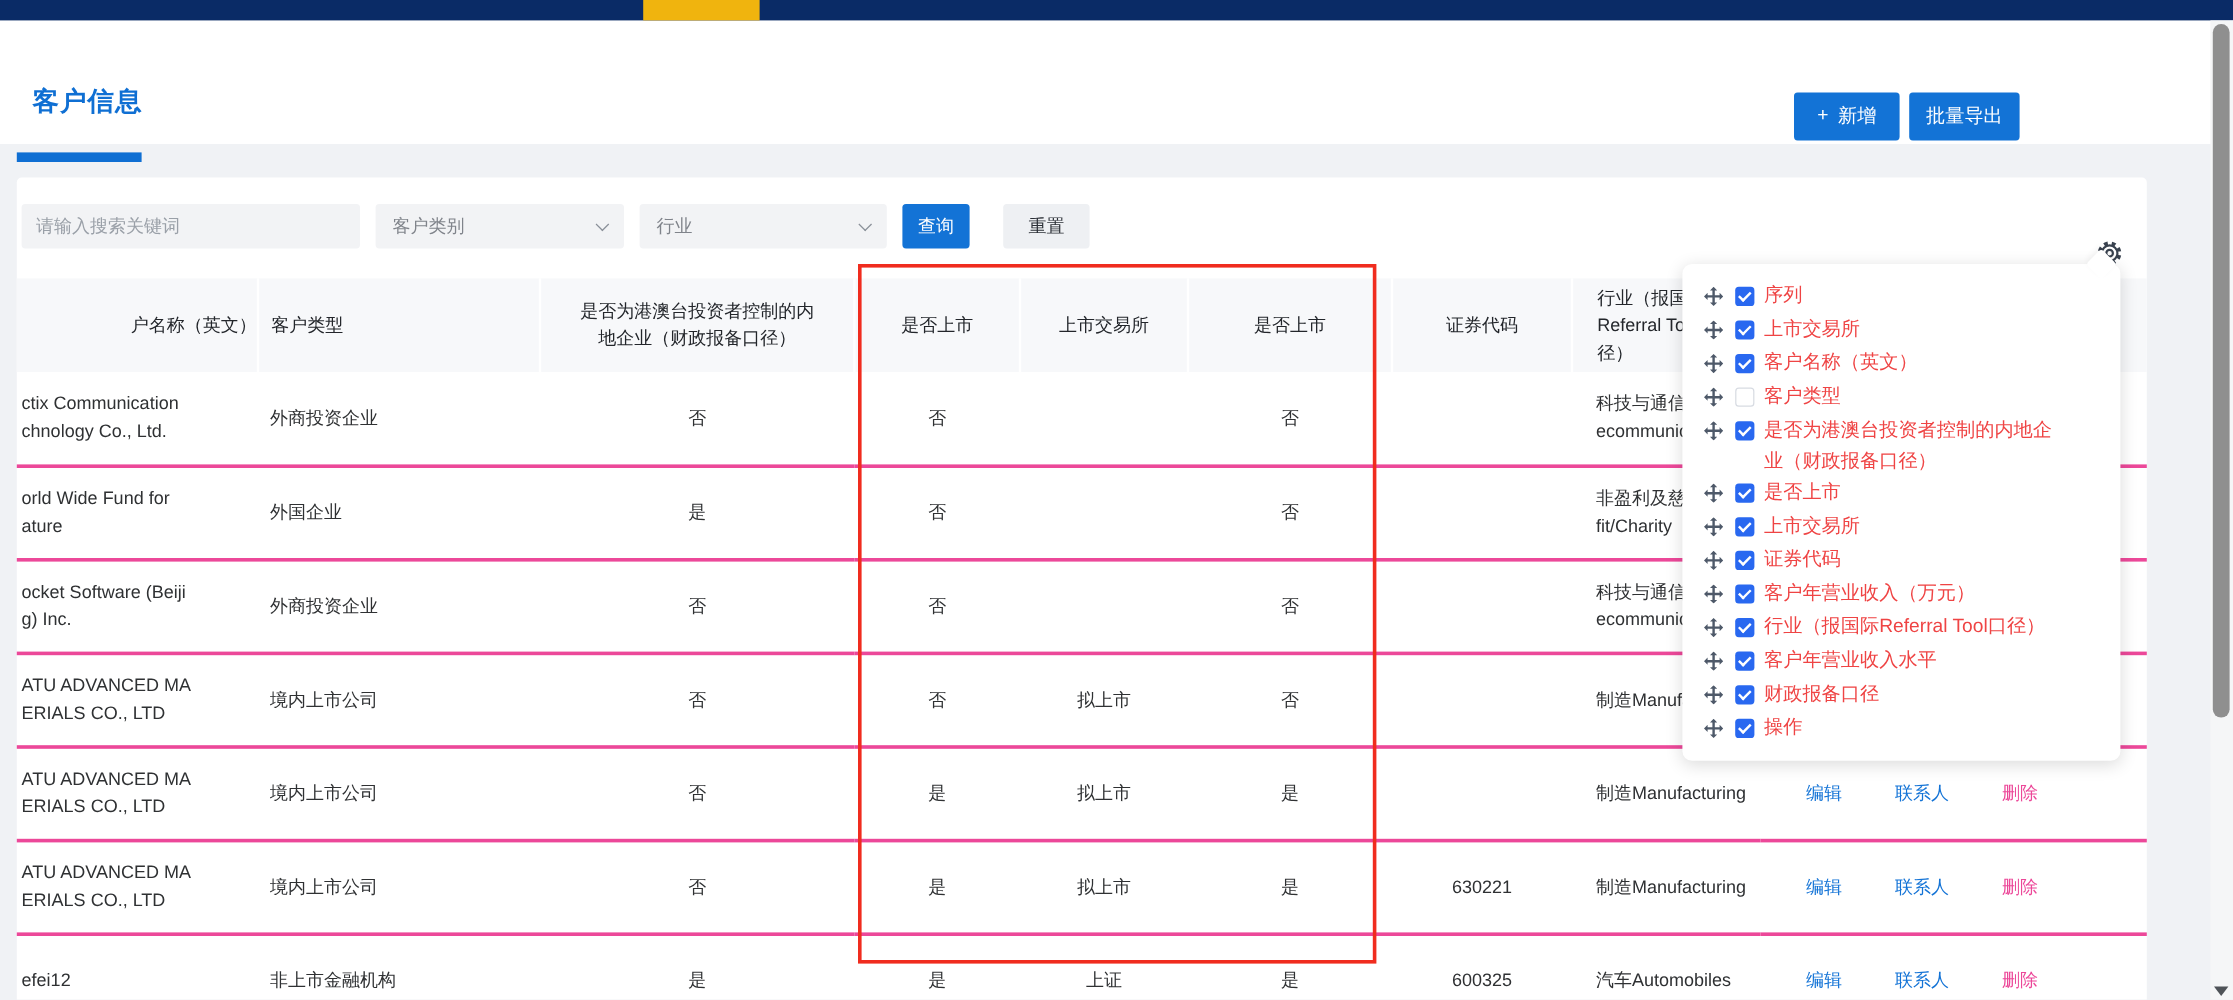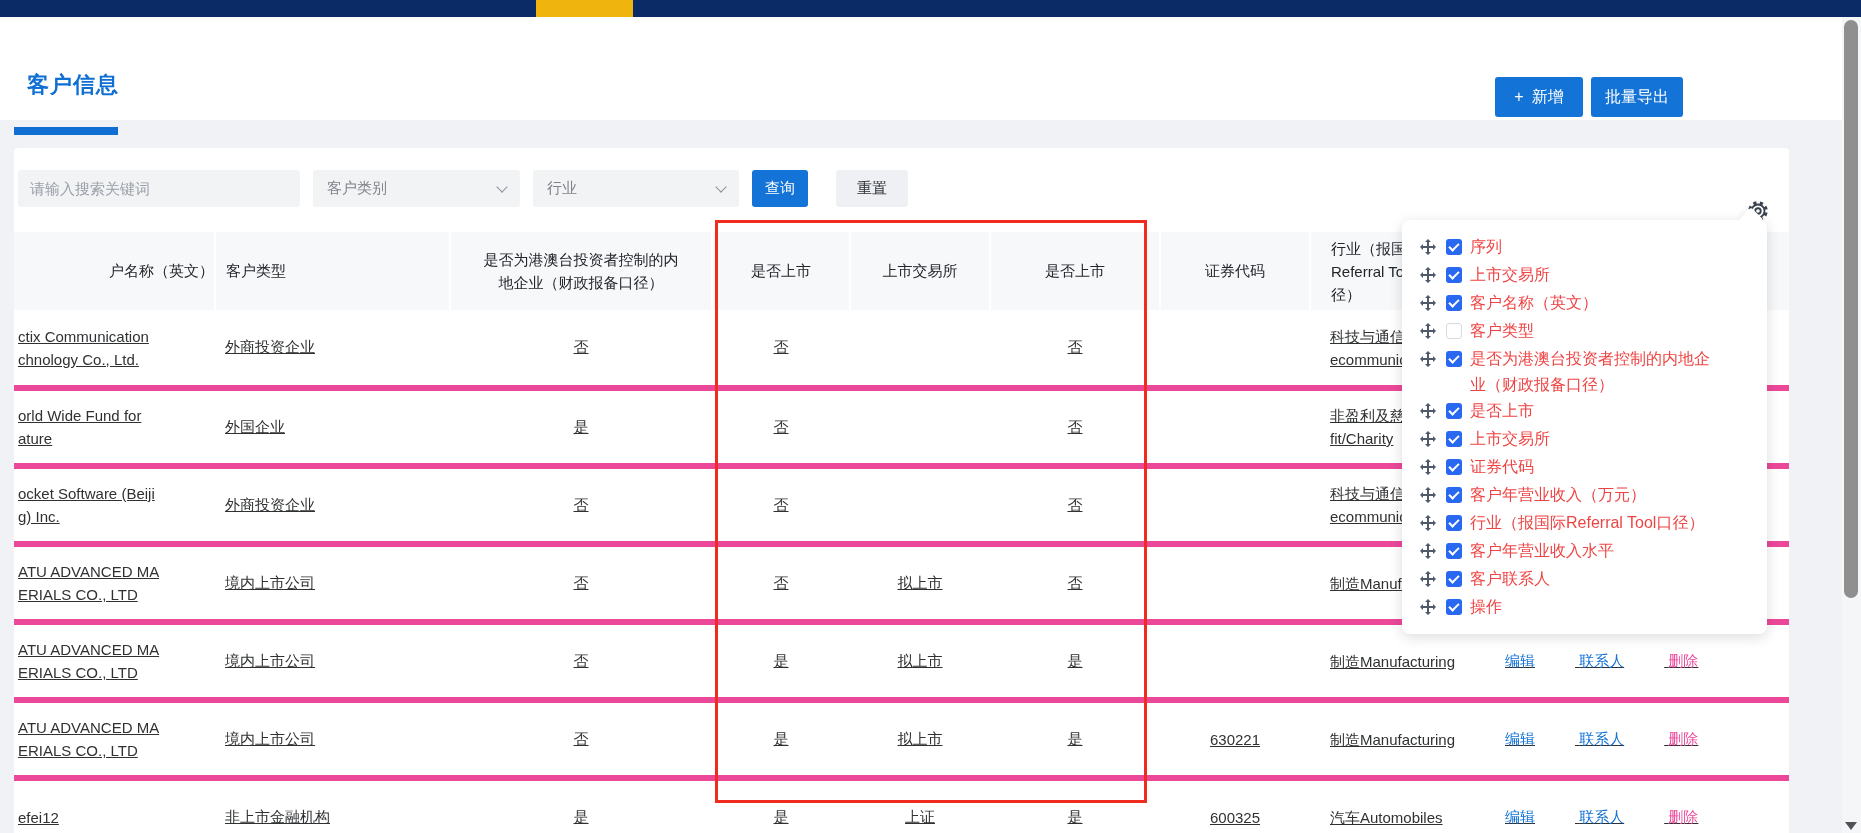--- a/index.html
+++ b/index.html
@@ -38,21 +38,21 @@
   .btn-query { position:absolute; left:738px; top:0; width:56px; height:37px; font-size:15px;}
   .btn-reset { position:absolute; left:822px; top:0; width:72px; height:37px; background:#eef0f3; color:#2b2f36; font-size:15px;}
   .gear { position:absolute; left:1733px; top:30px; width:22px; height:22px; cursor:pointer; }
 
   
   .tbl-wrap { position:absolute; left:0; top:84px; width:1775px; }
   table { border-collapse:collapse; table-layout:fixed; width:1775px; font-size:15px; color:#2f3133;}
   thead th { background:#f7f8fa; height:78px; font-weight:normal; color:#23262b;
     border-right:2px solid #ffffff; vertical-align:middle; }
   thead th:last-child { border-right:none; }
-  tbody tr { height:78px; border-bottom:6px solid #ec4899;text-decoration:underline; }
+  tbody tr { height:78px; border-bottom:3px solid #ec4899; }
   td { vertical-align:middle; }
   .pre { white-space:pre-line; line-height:23px; }
   .c-name { padding-left:4px; }
   .c-type, th.h-type { text-align:left; padding-left:10px; }
   .c-center, th.h-center { text-align:center; }
   th.h-name { text-align:right; padding-left:4px; }
   th.h-ind { text-align:left; padding-left:20px; }
   .c-ind { padding-left:20px; }
   .clip { white-space:nowrap; overflow:hidden; line-height:23px; }
   .clip:empty { display:none; }
@@ -437,21 +437,21 @@
       <span class="lbl">客户年营业收入水平</span>
     </div>
 
     <div class="p-item">
       <span class="drag">
         <svg viewBox="0 0 16 16" width="16" height="16" fill="#4e5969">
           <path d="M8 0l3 3H9v4h4V5l3 3-3 3V9H9v4h2l-3 3-3-3h2V9H3v2L0 8l3-3v2h4V3H5z"></path>
         </svg>
       </span>
       <span class="cb" data-checked="true"></span>
-      <span class="lbl">客户联系人</span>
+      <span class="lbl">财政报备口径</span>
     </div>
 
     <div class="p-item">
       <span class="drag">
         <svg viewBox="0 0 16 16" width="16" height="16" fill="#4e5969">
           <path d="M8 0l3 3H9v4h4V5l3 3-3 3V9H9v4h2l-3 3-3-3h2V9H3v2L0 8l3-3v2h4V3H5z"></path>
         </svg>
       </span>
       <span class="cb" data-checked="true"></span>
       <span class="lbl">操作</span>

